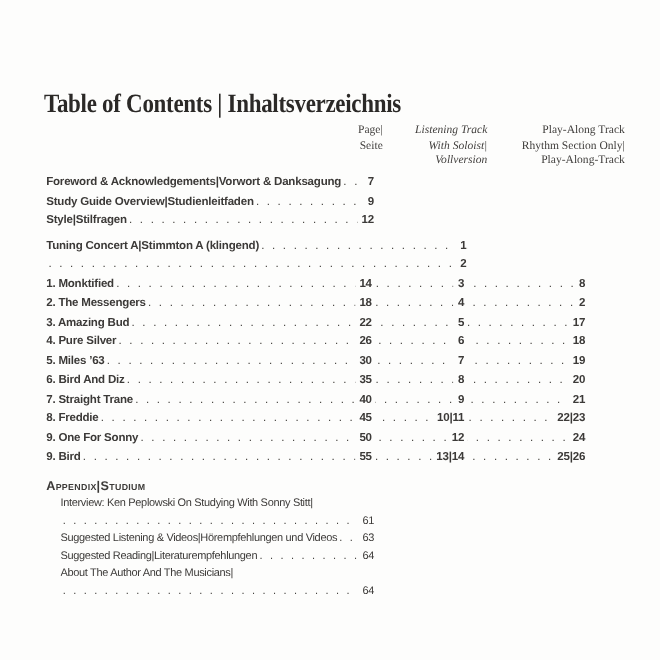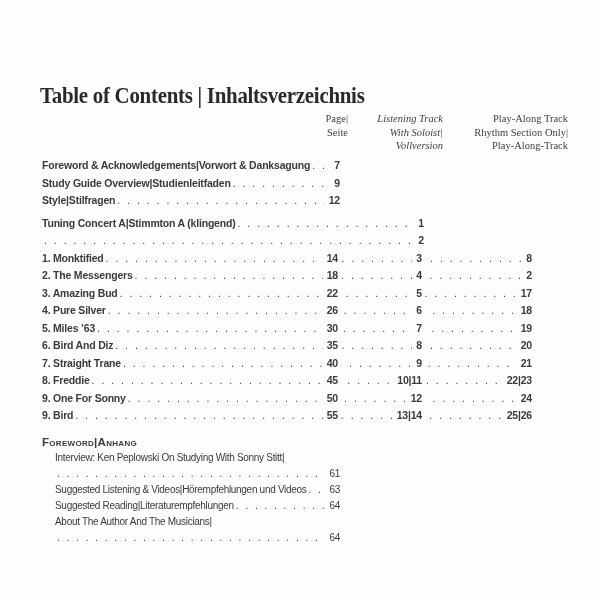--- a/index.html
+++ b/index.html
@@ -190,21 +190,21 @@
     <div class="row track">
       <span class="t">9. Bird</span>
         <span class="dots">. . . . . . . . . . . . . . . . . . . . . . . . . . . . . . . . . . . . . . . . . . . . . . . . . . . . . . . . . . . . . . . . . . . . . . . . . . . . . . . . . . . . . . . . . . . . . . . . . . . . . . . . . . . . . . . . . . . . . . . . . . . . . . . . . . . . . . . . . . . . . . . . . . . . . . </span>
       <span class="num np">55</span>
       <span class="num nl">13|14</span>
       <span class="num end">25|26</span>
     </div>
 
     <div class="gap-mid"></div>
 
-    <div class="appendix-heading">Foreword|Anhang</div>
+    <div class="appendix-heading">Appendix|Studium</div>
 
     <div class="row app">
       <span class="t">Interview: Ken Peplowski On Studying With Sonny Stitt|</span>
     </div>
     <div class="row app">
         <span class="dots">. . . . . . . . . . . . . . . . . . . . . . . . . . . . . . . . . . . . . . . . . . . . . . . . . . . . . . . . . . . . . . . . . . . . . . . . . . . . . . . . . . . . . . . . . . . . . . . . . . . . . . . . . . . . . . . . . . . . . . . . . . . . . . . . . . . . . . . . . . . . . . . . . . . . . . </span>
       <span class="num end">61</span>
     </div>
     <div class="row app">
       <span class="t">Suggested Listening &amp; Videos|Hörempfehlungen und Videos</span>

